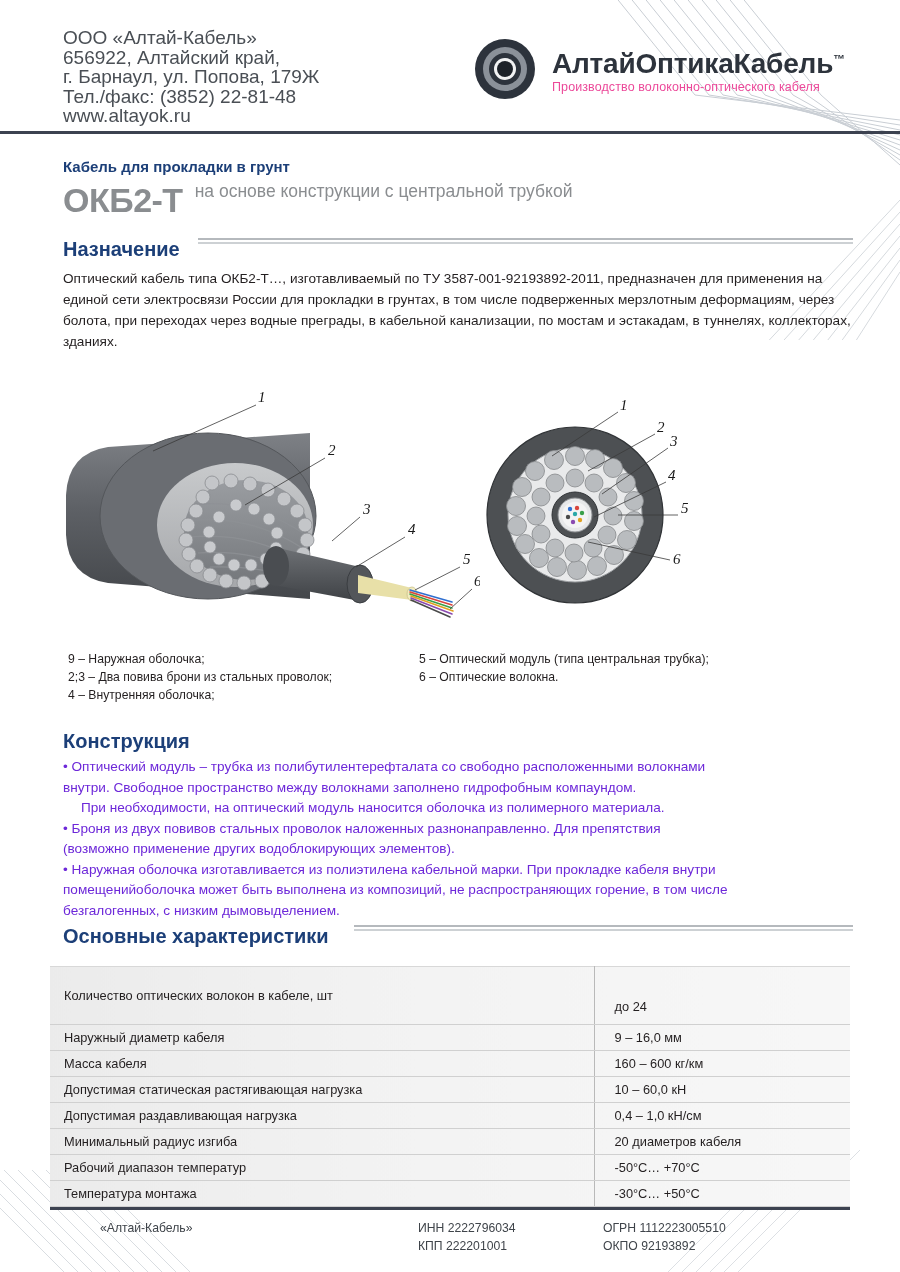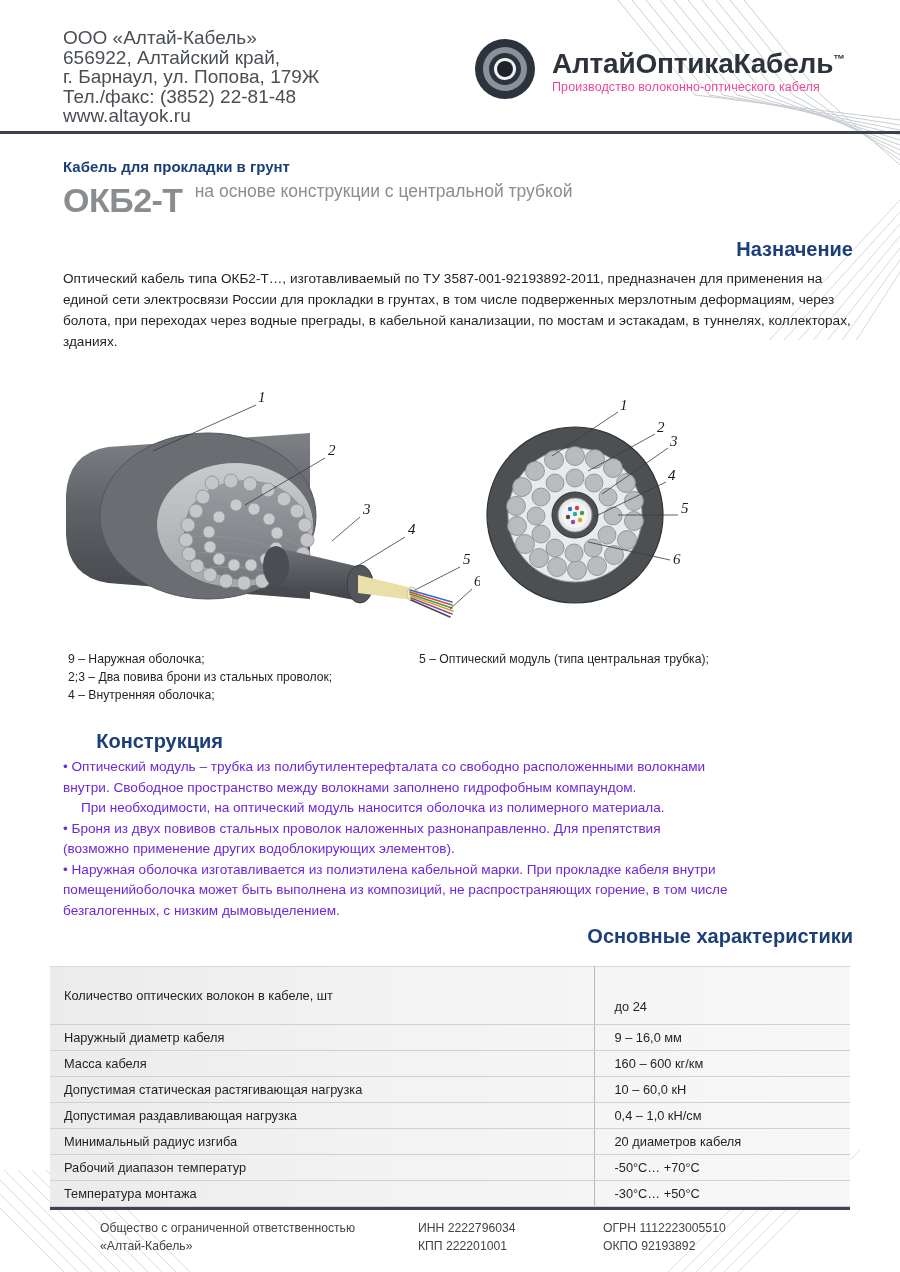--- a/index.html
+++ b/index.html
@@ -48,21 +48,21 @@
   
   .kicker {
     position: absolute; left: 63px; top: 158px;
     font-size: 15px; font-weight: bold; color: #1c3f78;
   }
   .model-row { position: absolute; left: 63px; top: 181px; display: flex; align-items: flex-start; }
   .model-name { font-size: 34px; font-weight: bold; color: #8a8d90; letter-spacing: -0.5px; }
   .model-desc { font-size: 17.5px; color: #8a8d90; margin-left: 12px; }
 
   
-  .sect { position: absolute; display: flex; align-items: flex-end; width: 790px; flex-direction: column; }
+  .sect { position: absolute; display: flex; align-items: flex-start; width: 790px; }
   .sect-title { font-size: 20px; font-weight: bold; color: #1c3f78; white-space: nowrap; }
   .sect-rule { margin-left: 18px; flex: 1 1 auto; height: 7px; position: relative; }
   .sect-rule::before, .sect-rule::after {
     content: ""; position: absolute; left: 0; right: 0; height: 2px; background: #b5b9bd;
   }
   .sect-rule::before { top: 0; }
   .sect-rule::after { top: 4px; background: #cdd1d4; }
 
   
   .para {
@@ -414,20 +414,21 @@
     </svg>
   </div>
 
   <div class="legend" style="left:68px; top:650px;">
     <div>9 – Наружная оболочка;</div>
     <div>2;3 – Два повива брони из стальных проволок;</div>
     <div>4 – Внутренняя оболочка;</div>
   </div>
   <div class="legend" style="left:419px; top:650px;">
     <div>5 – Оптический модуль (типа центральная трубка);</div>
+    <div>6 – Оптические волокна.</div>
   </div>
 
   <div class="sect" style="left:63px; top:730px; width:160px;">
     <span class="sect-title">Конструкция</span>
   </div>
 
   <div class="constr">
     <p>• Оптический модуль – трубка из полибутилентерефталата со свободно расположенными волокнами</p>
     <p>внутри. Свободное пространство между волокнами заполнено гидрофобным компаундом.</p>
     <p class="indent">При необходимости, на оптический модуль наносится оболочка из полимерного материала.</p>
@@ -476,21 +477,20 @@
       <tr>
         <td class="lbl">Температура монтажа</td>
         <td class="val">-30°С… +50°С</td>
       </tr>
     </tbody>
   </table>
 
   <div class="footer-rule"></div>
   <div class="footer">
     <div class="col c1">
-      <div>Общество с ограниченной ответственностью</div>
       <div>«Алтай-Кабель»</div>
     </div>
     <div class="col c2">
       <div>ИНН 2222796034</div>
       <div>КПП 222201001</div>
     </div>
     <div class="col">
       <div>ОГРН 1112223005510</div>
       <div>ОКПО 92193892</div>
     </div>

